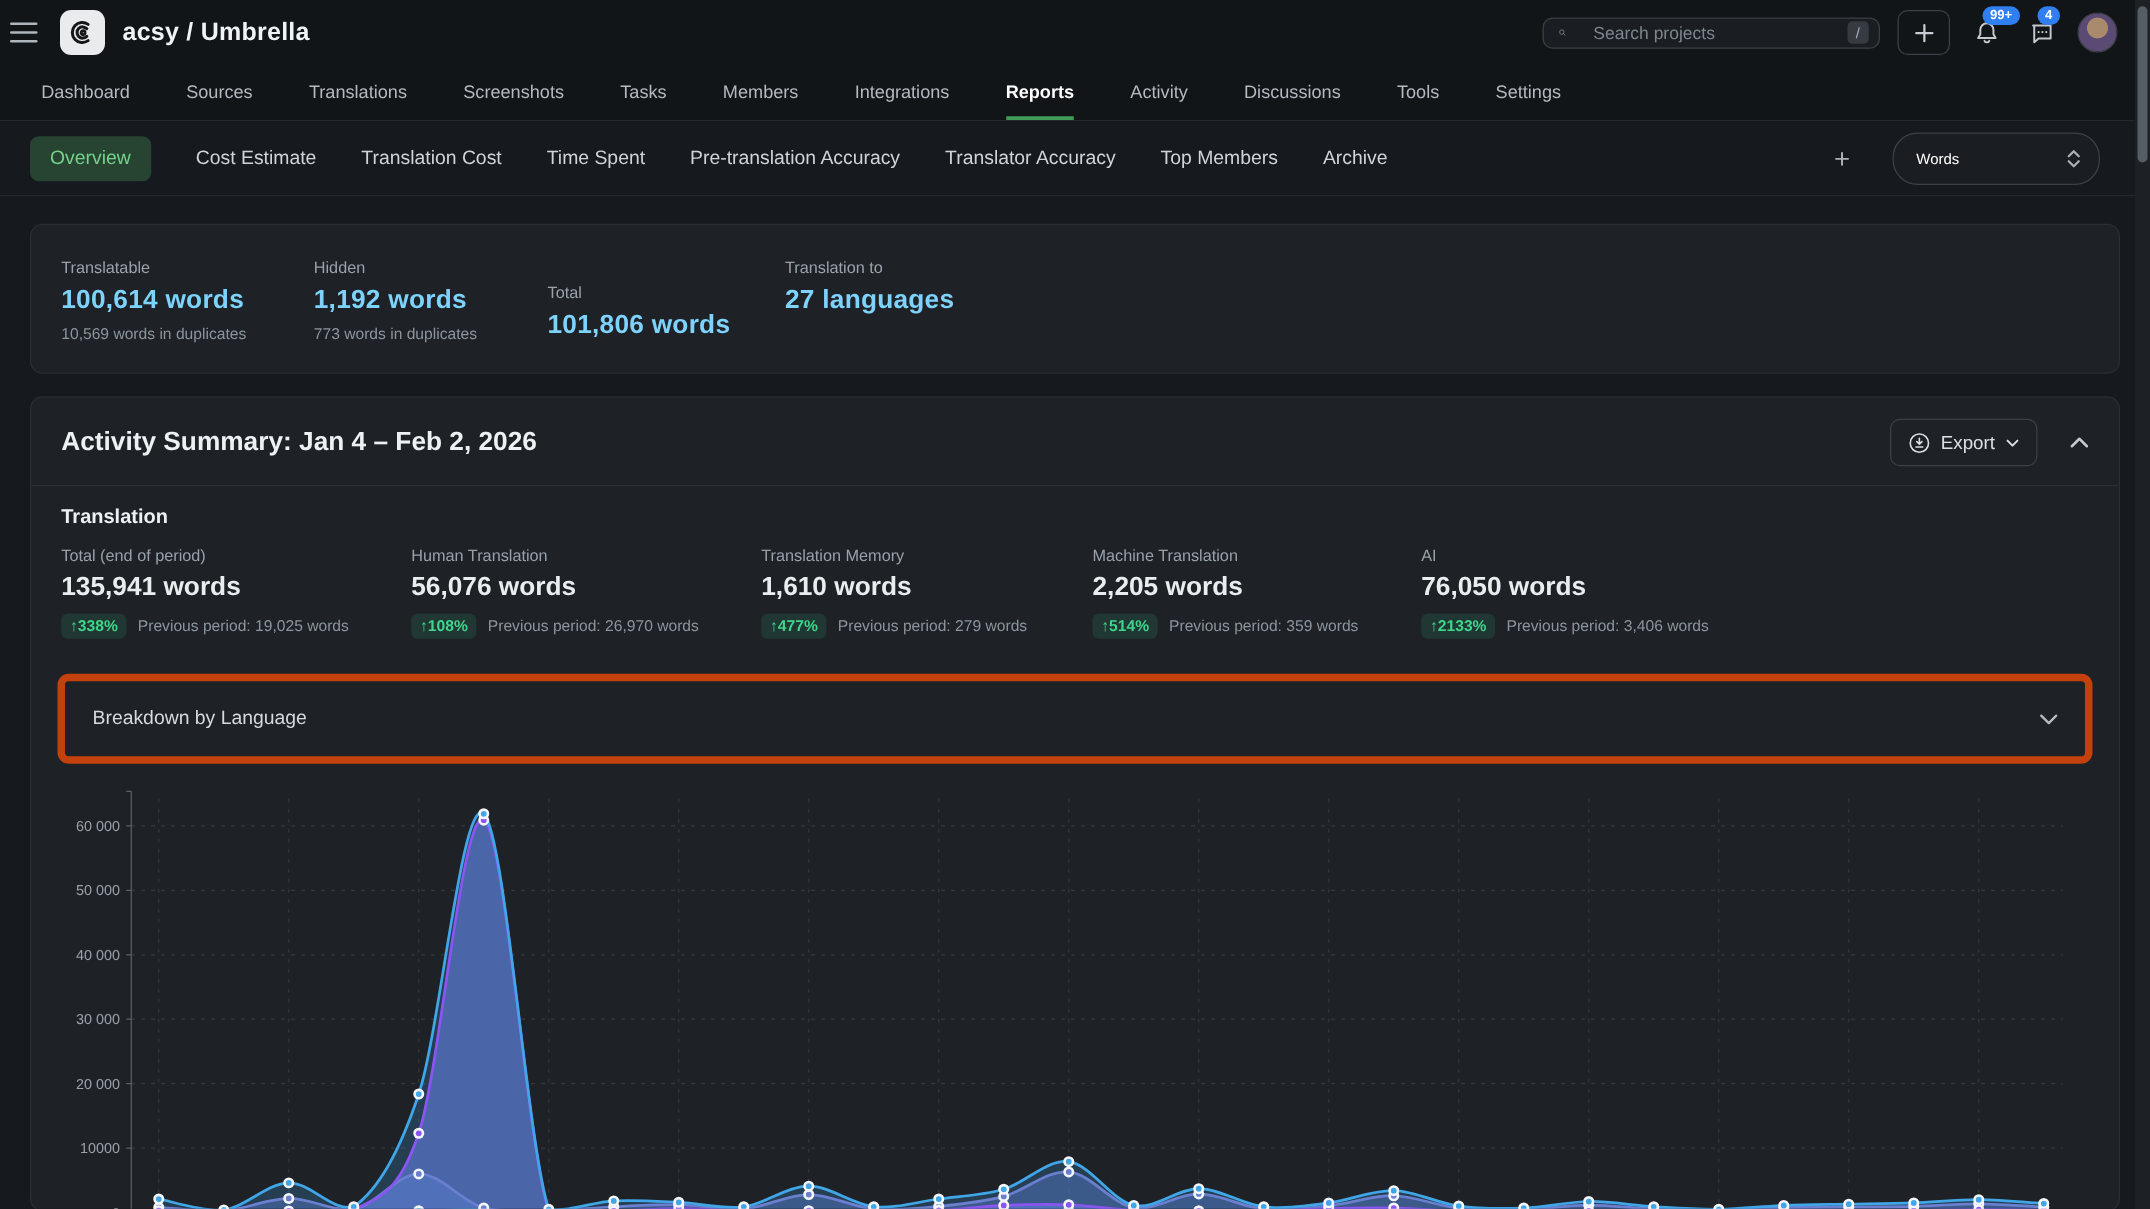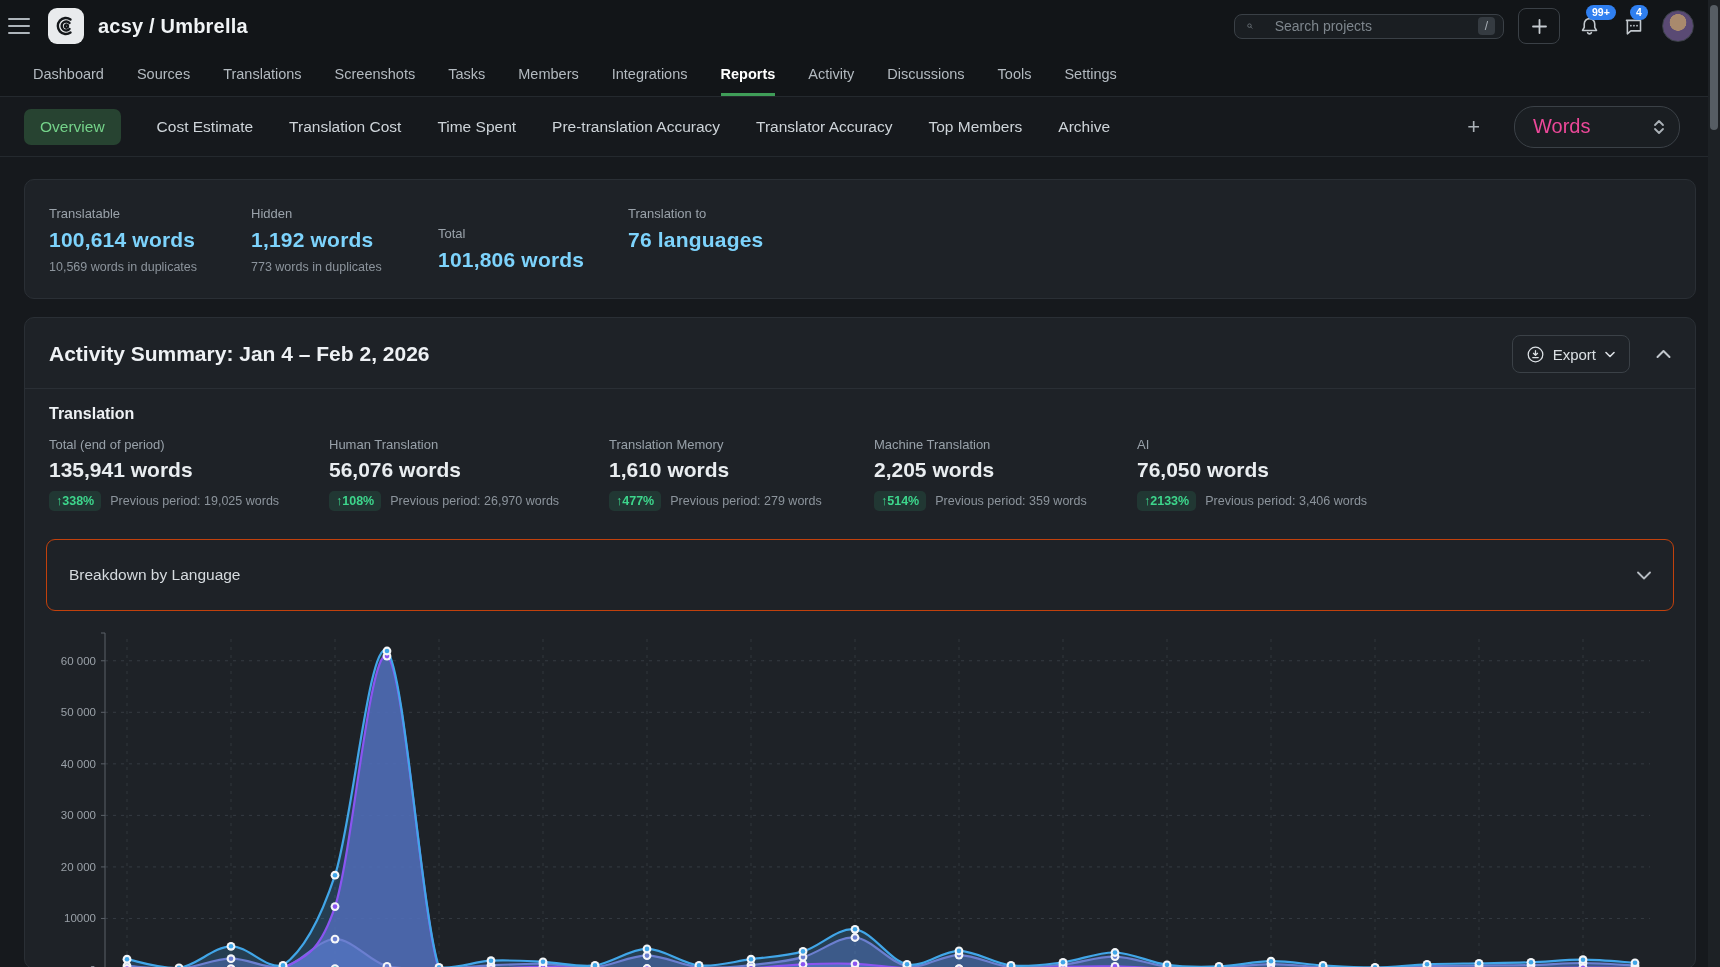--- a/index.html
+++ b/index.html
@@ -21,34 +21,34 @@
   .kbd { background:#353b41; color:#aab1b8; border-radius:4px; font-size:12px; padding:2px 7px; }
   .sq-btn { width:42px; height:36px; border:1px solid #3a4046; border-radius:8px; background:transparent; color:#c6ccd1;
     font-size:20px; display:flex; align-items:center; justify-content:center; cursor:pointer; }
   .icon-wrap { position:relative; width:30px; height:30px; display:flex; align-items:center; justify-content:center; cursor:pointer; }
   .badge { position:absolute; top:-6px; left:12px; background:#2f7ff0; color:#fff; font-size:10.5px; font-weight:700;
     border-radius:9px; padding:2px 6px; line-height:1; white-space:nowrap; }
   .avatar { width:32px; height:32px; border-radius:50%;
     background:radial-gradient(circle at 50% 38%, #a98a6d 0 34%, #5a4a74 36% 100%); border:1px solid #3a4046; cursor:pointer; }
 
   
-  .nav-row { height:45px; background:#121518; display:flex; align-items:stretch; padding:0 33px; gap:33px;
+  .nav-row { height:45px; background:#121518; display:flex; align-items:stretch; padding:0 33px; gap:45px;
     border-bottom:1px solid #24292e; }
   .nav-item { display:flex; align-items:center; font-size:14.5px; color:#b3bac0; cursor:pointer; border-bottom:3px solid transparent; padding-top:2px; }
   .nav-item.active { color:#ffffff; font-weight:700; border-bottom-color:#3f9d58; }
 
   
   .subnav-row { height:60px; display:flex; align-items:center; padding:0 24px; gap:36px; background:#16191d;
     border-bottom:1px solid #24292e; position:relative; }
   .subnav-item { font-size:15.5px; color:#ced4d9; cursor:pointer; white-space:nowrap; }
   .subnav-item.active { background:#274331; color:#74d289; padding:9px 16px; border-radius:7px; font-weight:400; }
   .subnav-right { position:absolute; right:40px; display:flex; align-items:center; gap:34px; }
   .plus-ghost { color:#aab1b7; font-size:22px; cursor:pointer; line-height:1; }
   .unit-select { width:166px; height:42px; border:1px solid #3b4147; border-radius:20px; display:flex; align-items:center;
-    justify-content:space-between; padding:0 14px 0 18px; font-size:20px; color:#ec4899; cursor:pointer; background:#1a1e22; }
+    justify-content:space-between; padding:0 14px 0 18px; font-size:12px; color:#ffffff; cursor:pointer; background:#1a1e22; }
 
   
   .card { background:#1e2227; border:1px solid #2a2f35; border-radius:10px; margin:0 24px; }
   .stats-card { margin-top:22px; padding:26px 24px 24px; display:flex; }
   .stat { padding-right:16px; }
   .stat:nth-child(1){ width:202px; } .stat:nth-child(2){ width:187px; } .stat:nth-child(3){ width:190px;margin-top:20px; }
   .stat-label { font-size:13px; color:#9aa2aa; margin-bottom:7px; }
   .stat-value { font-size:21px; font-weight:600; color:#7dd3fc; letter-spacing:.2px; }
   .stat-sub { font-size:12.5px; color:#8c949c; margin-top:8px; }
 
@@ -65,21 +65,21 @@
   .metrics-row { display:flex; padding:14px 24px 20px; }
   .metric { padding-right:14px; }
   .metric:nth-child(1){ width:280px; } .metric:nth-child(2){ width:280px; }
   .metric:nth-child(3){ width:265px; } .metric:nth-child(4){ width:263px; }
   .metric-label { font-size:13px; color:#98a1a9; margin-bottom:6px; }
   .metric-value { font-size:21px; font-weight:600; color:#e9edf0; }
   .metric-bottom { display:flex; align-items:center; gap:9px; margin-top:9px; }
   .delta-badge { background:rgba(61,214,140,.12); color:#3dd68c; font-size:12.5px; border-radius:5px; padding:3px 7px; font-weight:600; }
   .prev-text { font-size:12.5px; color:#8c949c; }
 
-  .breakdown { margin:8px 21px 0; height:72px; border:1px solid #c2410c; border-radius:9px; display:flex;
+  .breakdown { margin:8px 21px 0; height:72px; border:6px solid #c2410c; border-radius:9px; display:flex;
     align-items:center; justify-content:space-between; padding:0 22px; cursor:pointer; }
   .breakdown-label { font-size:15.5px; color:#d5dade; }
 
   .chart-wrap { padding:14px 22px 0; }
 
   
   .scrollbar-track { position:fixed; right:0; top:0; width:12px; height:967px; background:#1d2125; }
   .scrollbar-thumb { position:absolute; top:5px; left:2px; width:8px; height:125px; background:#565d64; border-radius:4px; }
 
   svg text { font-family:"Liberation Sans", sans-serif; }
@@ -184,21 +184,21 @@
       <div class="stat-label">Hidden</div>
       <div class="stat-value">1,192 words</div>
       <div class="stat-sub">773 words in duplicates</div>
     </div>
     <div class="stat">
       <div class="stat-label">Total</div>
       <div class="stat-value">101,806 words</div>
     </div>
     <div class="stat">
       <div class="stat-label">Translation to</div>
-      <div class="stat-value">76 languages</div>
+      <div class="stat-value">27 languages</div>
     </div>
   </div>
 
 <div class="card activity-card">
   <div class="activity-head">
     <div class="activity-title">Activity Summary: Jan 4 – Feb 2, 2026</div>
     <div class="activity-head-right">
       <button class="export-btn">
         <svg width="17" height="17" viewBox="0 0 20 20">
           <circle cx="10" cy="10" r="8.6" fill="none" stroke="#dbe0e4" stroke-width="1.5"></circle>

